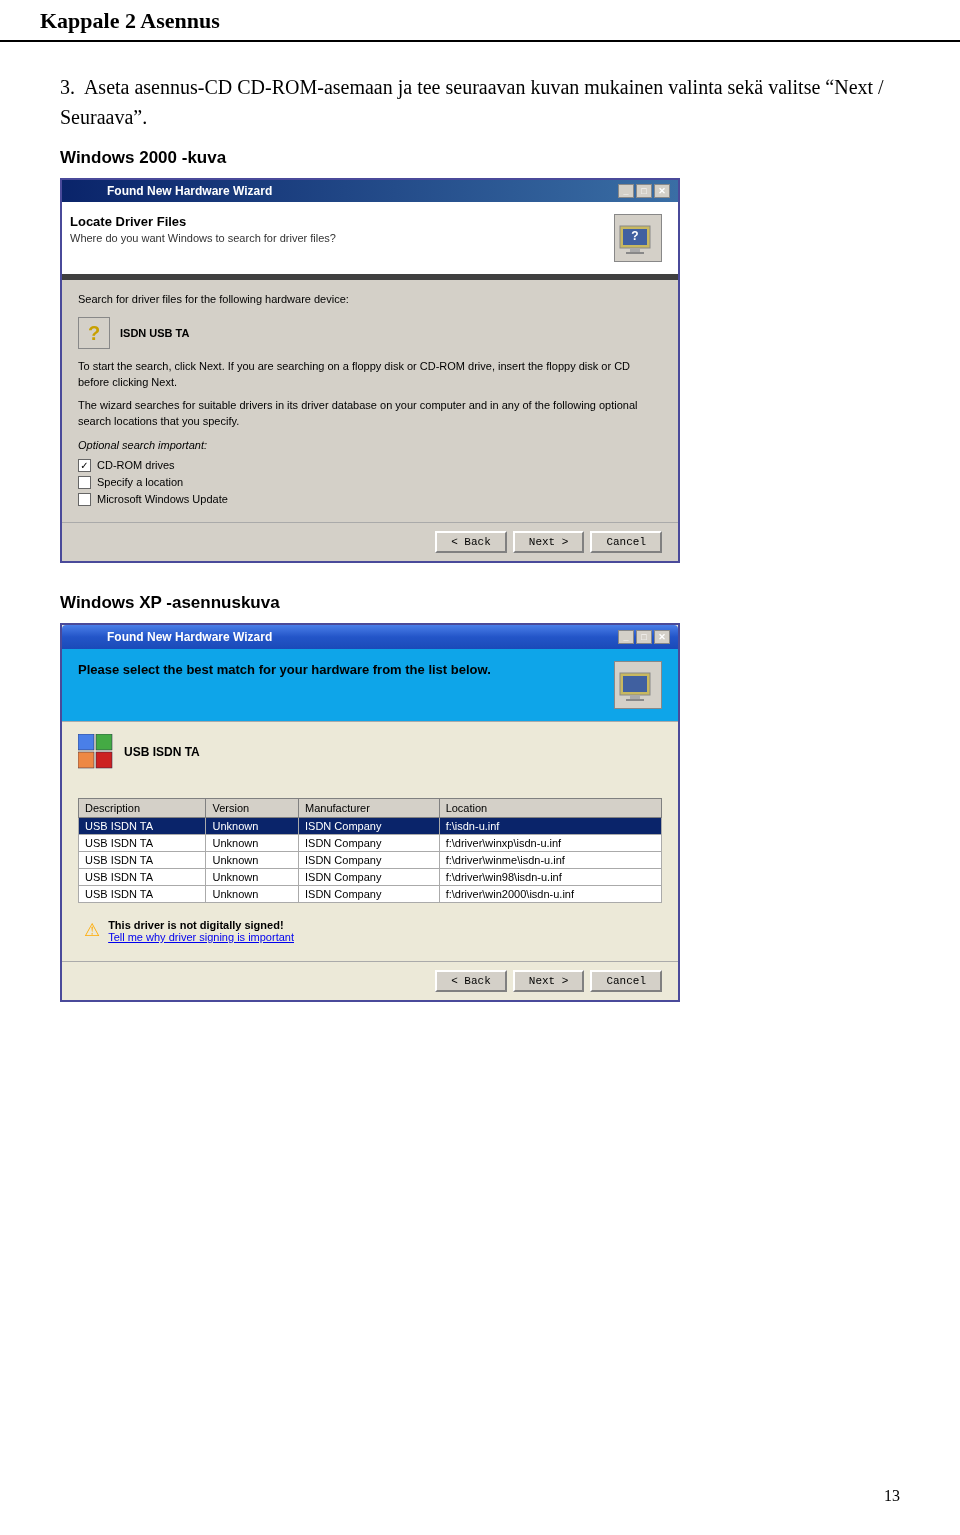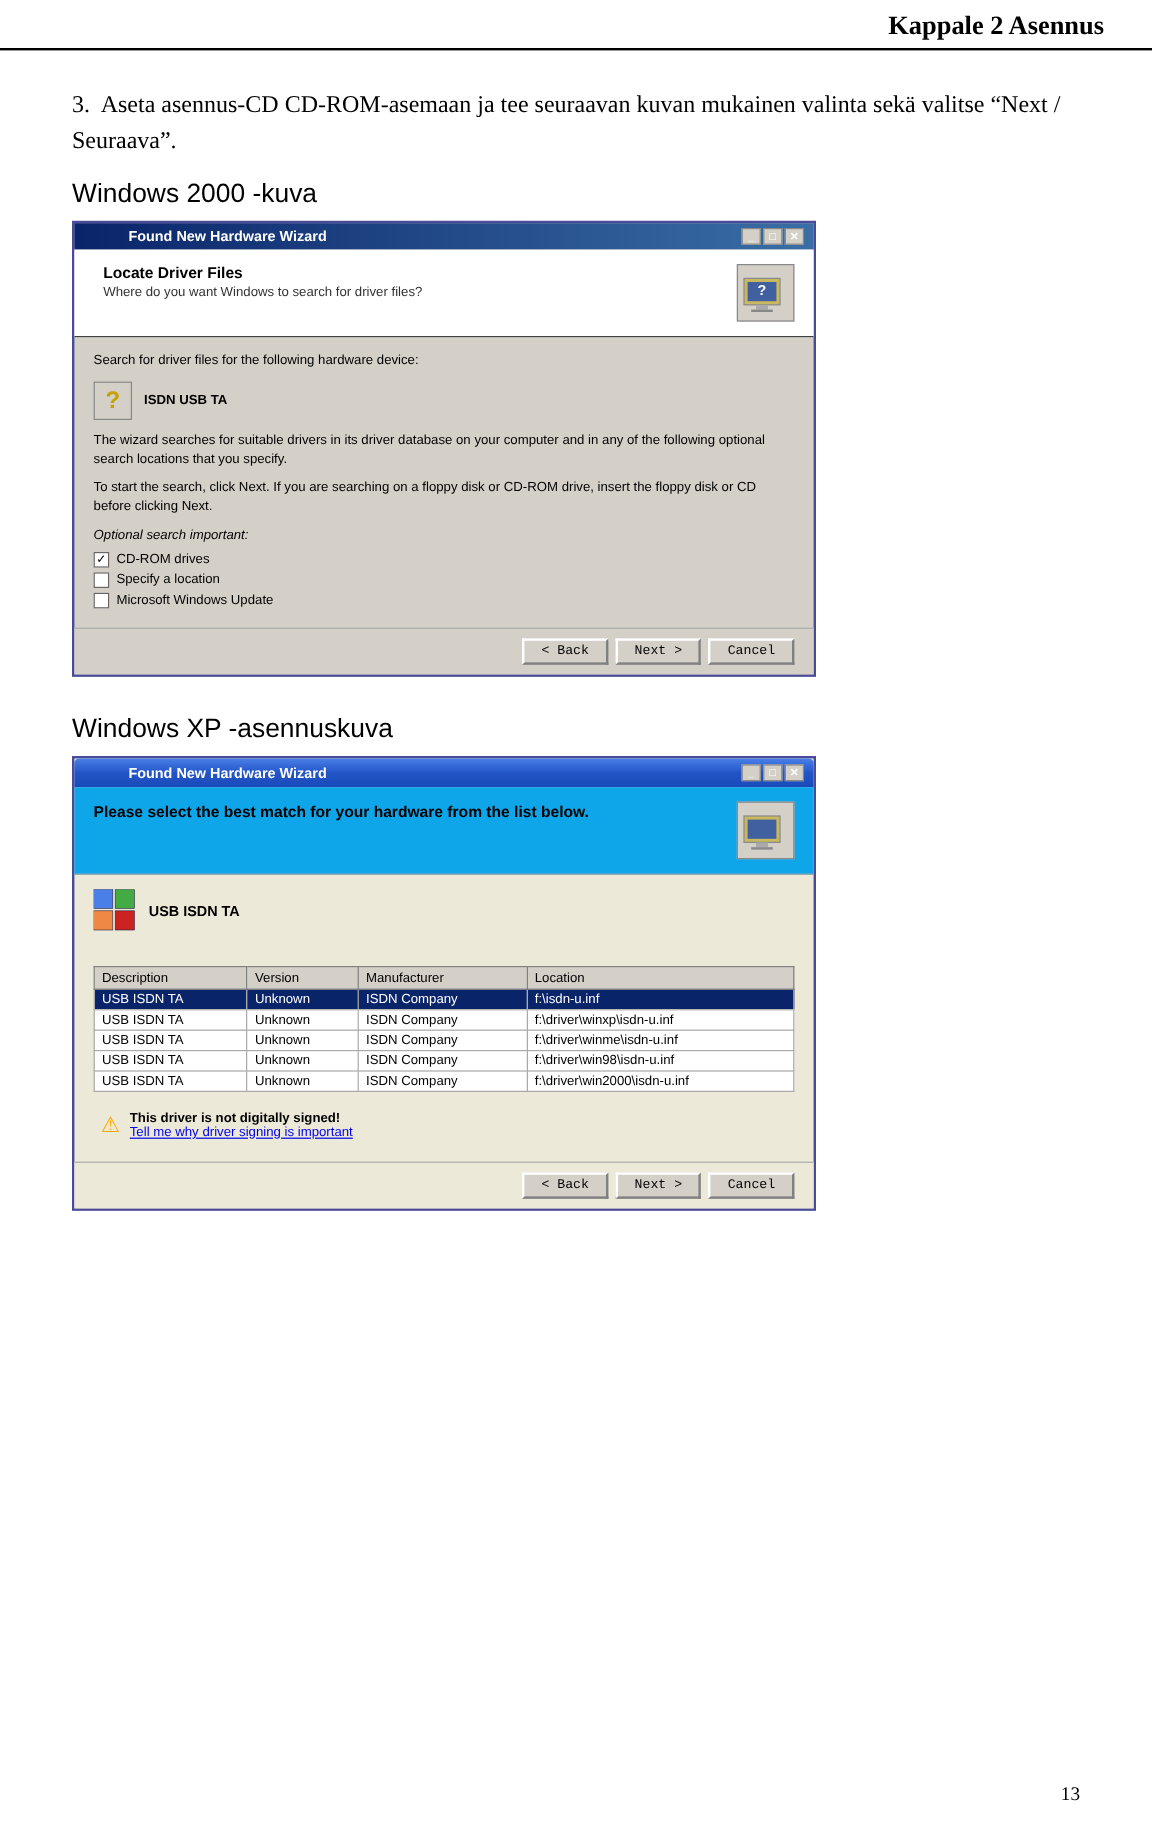--- a/index.html
+++ b/index.html
@@ -7,43 +7,42 @@
       background: #ffffff;
       font-family: 'Times New Roman', Times, serif;
       width: 960px;
       min-height: 1535px;
       position: relative;
     }
 
     
     .page-header {
       border-bottom: 2px solid #000;
-      text-align: right;
-      padding: 8px 40px 6px 40px;
+      padding: 8px 24px 6px 40px;
     }
     .page-header h1 {
       font-size: 22px;
       font-weight: bold;
       font-family: 'Times New Roman', Times, serif;
     }
 
     
     .content {
       padding: 30px 60px 60px 60px;
     }
 
     .intro-text {
       font-size: 20px;
       line-height: 1.5;
       margin-bottom: 16px;
     }
 
     .section-title {
-      font-size: 22px;
-      font-weight: normal;
+      font-size: 17px;
+      font-weight: bold;
       margin-bottom: 10px;
       font-family: Arial, sans-serif;
     }
 
     
     .dialog-box {
       border: 2px solid #4a4a9a;
       background: #d4d0c8;
       width: 620px;
       margin-bottom: 30px;
@@ -82,22 +81,22 @@
       font-size: 9px;
       display: flex;
       align-items: center;
       justify-content: center;
       cursor: pointer;
     }
 
     
     .dialog-header-panel {
       background: white;
-      padding: 12px 16px 12px 24px;
-      border-bottom: 1px solid #404040;
+      padding: 12px 16px 12px 8px;
+      border-bottom: 6px solid #404040;
       display: flex;
       justify-content: space-between;
       align-items: flex-start;
     }
 
     .dialog-header-text h2 {
       font-size: 13px;
       font-weight: bold;
       margin-bottom: 3px;
     }
@@ -374,22 +373,22 @@
     </div>
 
     <div class="dialog-body">
       <p class="description-text">Search for driver files for the following hardware device:</p>
 
       <div class="device-row">
         <div class="question-icon">?</div>
         <span class="device-name">ISDN USB TA</span>
       </div>
 
+      <p class="description-text">To start the search, click Next. If you are searching on a floppy disk or CD-ROM drive, insert the floppy disk or CD before clicking Next.</p>
       <p class="description-text">The wizard searches for suitable drivers in its driver database on your computer and in any of the following optional search locations that you specify.</p>
-      <p class="description-text">To start the search, click Next. If you are searching on a floppy disk or CD-ROM drive, insert the floppy disk or CD before clicking Next.</p>
 
       <p class="search-locations-label">Optional search important:</p>
 
       <div class="checkbox-item">
         <div class="checkbox-win checked"></div>
         <span>CD-ROM drives</span>
       </div>
       <div class="checkbox-item">
         <div class="checkbox-win"></div>
         <span>Specify a location</span>

